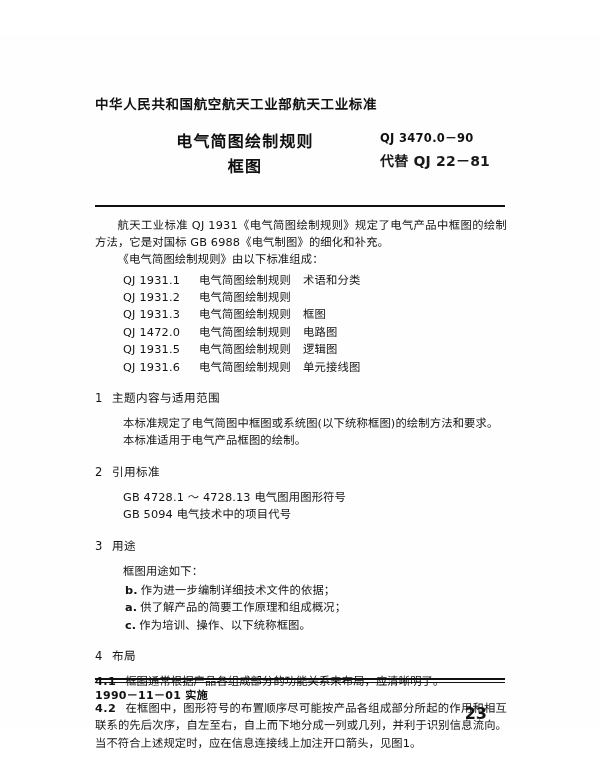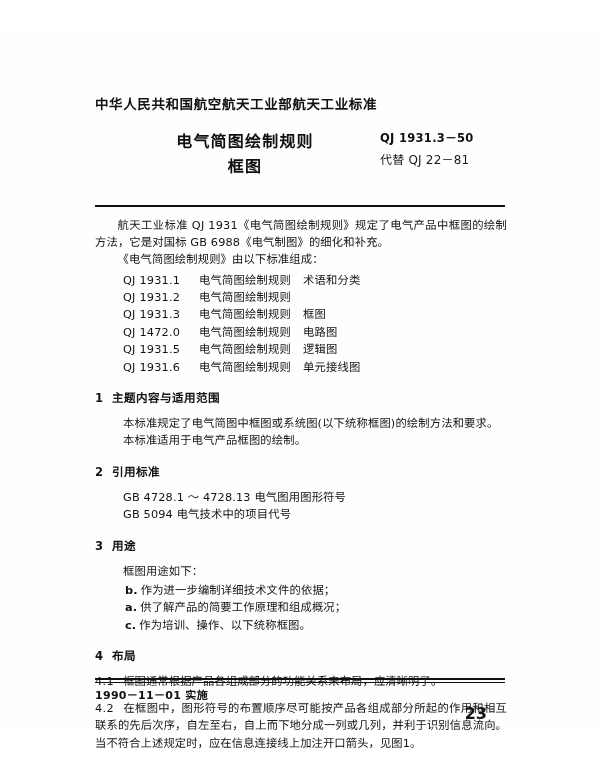--- a/index.html
+++ b/index.html
@@ -78,22 +78,22 @@
   }
   .std-number {
     font-size: 11.5px;
     font-weight: bold;
     letter-spacing: 0.3px;
     color: #101010;
     white-space: nowrap;
   }
   .std-replaces {
     margin-top: 5px;
-    font-size: 12px;
-    font-weight: normal;
+    font-size: 14px;
+    font-weight: bold;
     letter-spacing: 0.2px;
     color: #1a1a1a;
     white-space: nowrap;
   }
 
   
   .rule-thick {
     position: absolute;
     left: 95px;
     width: 410px;
@@ -158,21 +158,21 @@
     width: 104px;
     flex: 0 0 104px;
   }
   .std-list .sub {
     flex: 1 1 auto;
   }
 
   h2.sec {
     margin: 14px 0 0 0;
     font-size: 11.6px;
-    font-weight: bold;
+    font-weight: normal;
     letter-spacing: 0.4px;
     line-height: 16px;
   }
   h2.sec .num {
     display: inline-block;
     width: 17px;
   }
 
   .sec-body {
     margin-top: 9px;
@@ -211,21 +211,21 @@
     margin-right: 3px;
   }
 
   .clause {
     margin-top: 9px;
     text-align: justify;
     line-height: 17.4px;
     letter-spacing: 0.1px;
   }
   .clause .cnum {
-    font-weight: normal;
+    font-weight: bold;
     margin-right: 9px;
     letter-spacing: 0.4px;
   }
   .clause.hang {
     text-indent: 0;
   }
 
   
   .footer {
     position: absolute;
@@ -266,21 +266,21 @@
     <div class="org-line cn">中华人民共和国航空航天工业部航天工业标准</div>
 
     <div class="title-row">
 
       <div class="doc-title cn">
         <span>电气简图绘制规则</span>
         <span class="line2">框图</span>
       </div>
 
       <div class="std-ids">
-        <div class="std-number">QJ 1931.3－50</div>
+        <div class="std-number">QJ 3470.0－90</div>
         <div class="std-replaces cn">代替  QJ 22－81</div>
       </div>
 
     </div>
   </div>
 
   <div class="rule-thick rule-top"></div>
 
   <div class="body cn">
 

